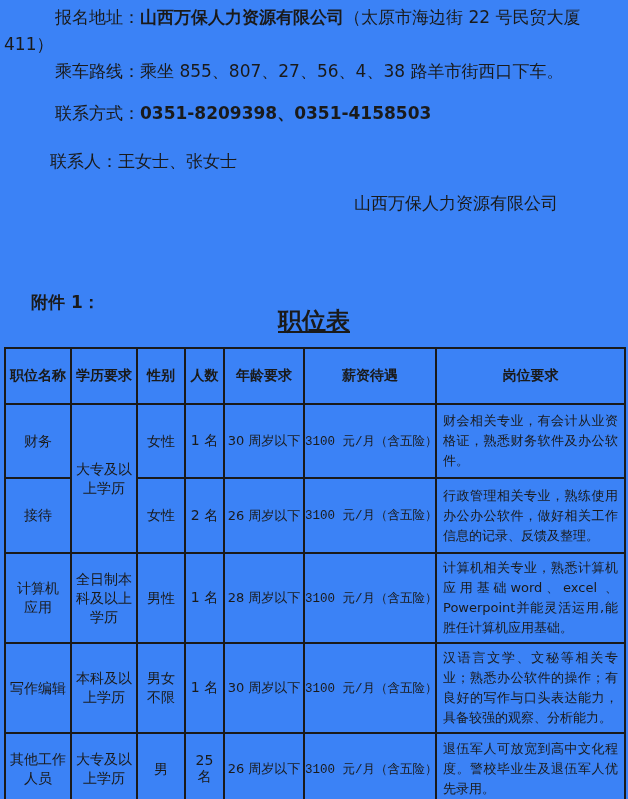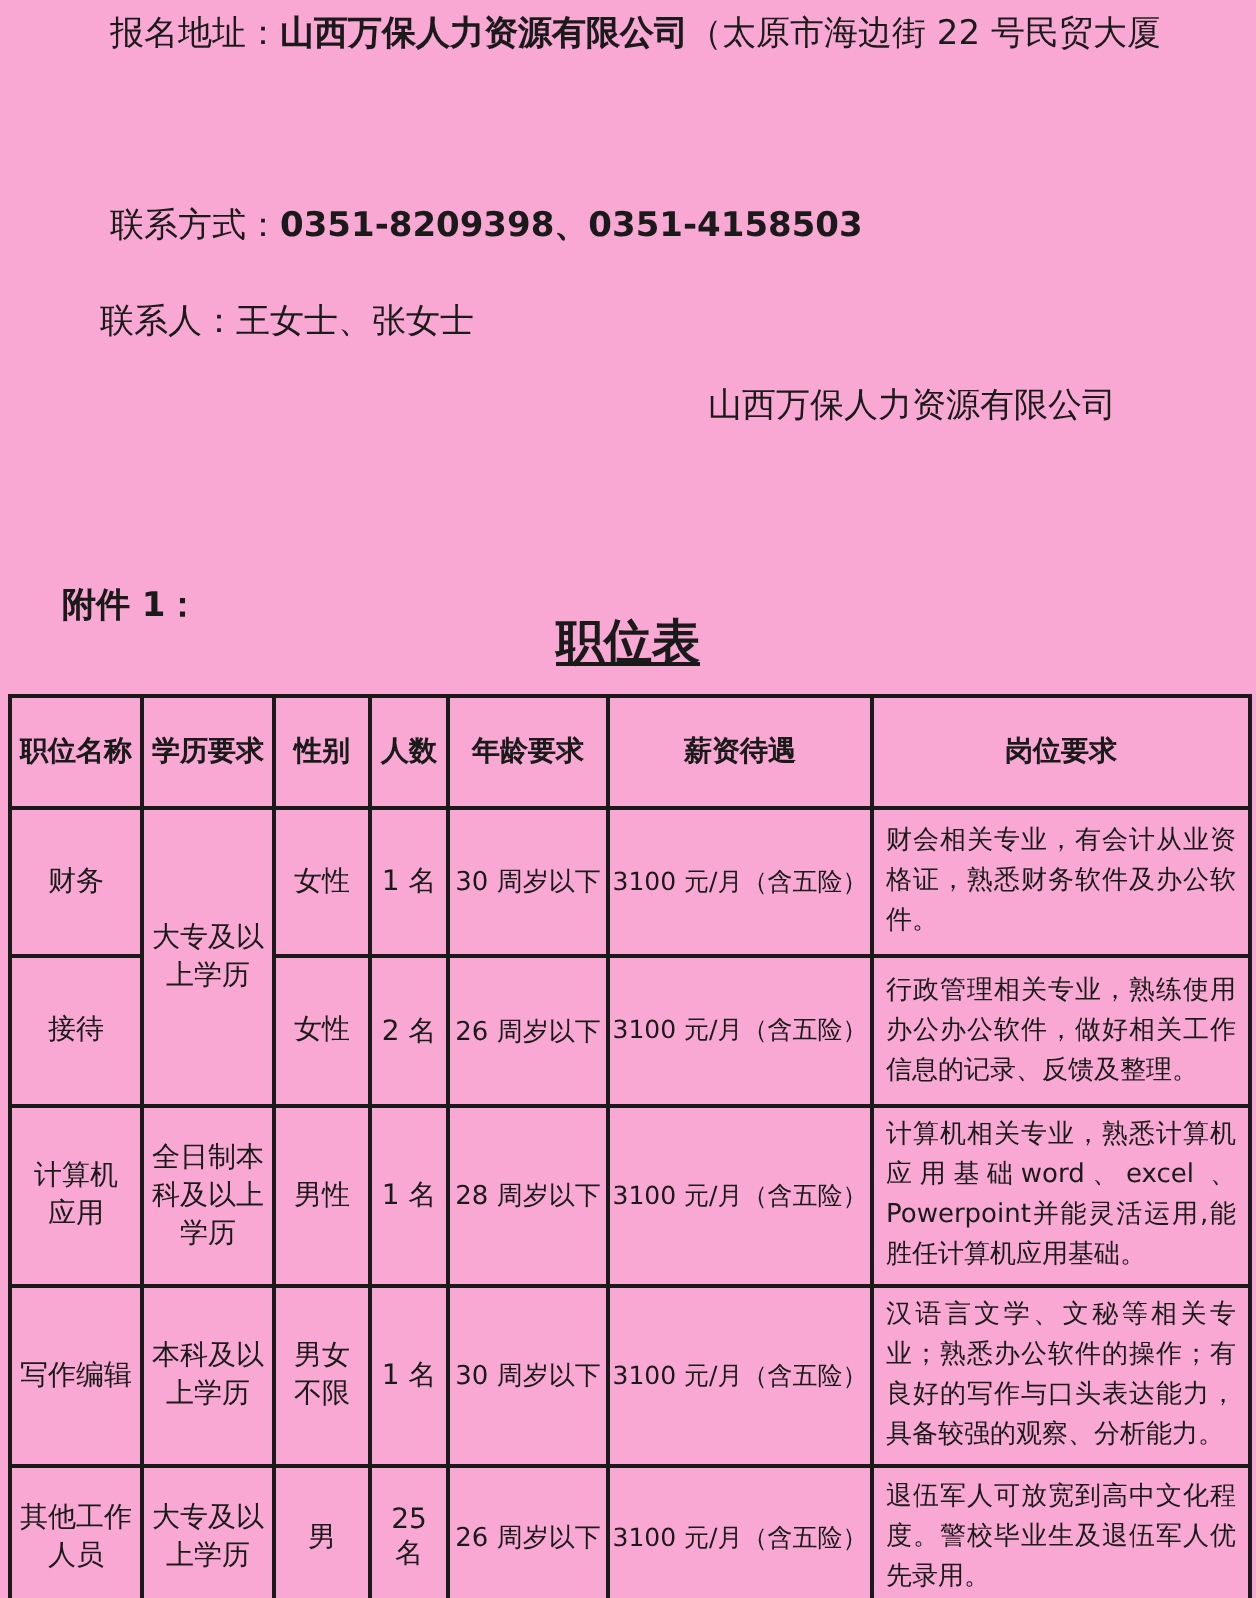--- a/index.html
+++ b/index.html
@@ -1,18 +1,18 @@
 <!DOCTYPE html>
 <html><head>
 <meta charset="utf-8">
 <style>
   html,body { margin:0; padding:0; background:#e8e8e8; }
   .page {
     position:relative; width:628px; height:799px; margin:0 auto;
-    background:#f9a8d4; color:#1a1a1a;
+    background:#3b82f6; color:#1a1a1a;
     font-family:"DejaVu Sans", sans-serif;
     overflow:hidden;
   }
   .line { position:absolute; left:4px; right:4px; margin:0; font-size:17px; line-height:27px; }
   .indent1 { text-indent:51px; }
   .indent2 { text-indent:46px;margin-top:36px; }
   .bold { font-weight:bold; }
   .sig { position:absolute; margin:0; font-size:17px; line-height:22px; text-align:right; }
   .sig-company { top:192px; right:70px; }
   .sig-date { top:221px; right:55px; }
@@ -21,38 +21,40 @@
   table.jobs {
     position:absolute; top:347px; left:4px;
     width:620px; border-collapse:collapse; table-layout:fixed;
   }
   .jobs th, .jobs td {
     border:2px solid #1a1a1a; padding:1px; text-align:center; vertical-align:middle;
     font-size:14px; overflow:hidden;
   }
   .jobs th { font-weight:bold; padding:18px 0; }
   td.pre { white-space:pre-line; line-height:19px; }
-  td.salary { font-size:12.5px; white-space:nowrap; padding:1px 0; }
+  td.salary { font-size:12.5px; white-space:nowrap; padding:1px 0;font-family:Liberation Mono, monospace; }
   td.age { font-size:13px; white-space:nowrap; }
   td.req { text-align:justify; font-size:13px; line-height:20px; padding:4px 6px; }
   tr.rh  { height:36px; }
   tr.r1  { height:74px; }
   tr.r2  { height:75px; }
   tr.r3  { height:87px; }
   tr.r4  { height:86px; }
   tr.r5  { height:72px; }
 </style>
 </head>
 <body>
 
 <div class="page">
 
   <p class="line indent1" style="top:4px;"><span>报名地址：</span><span class="bold">山西万保人力资源有限公司</span><span>（太原市海边街 22 号民贸大厦</span></p>
 
+  <p class="line" style="top:31px;">411）</p>
 
+  <p class="line indent1" style="top:58px;">乘车路线：乘坐 855、807、27、56、4、38 路羊市街西口下车。</p>
 
   <p class="line indent1" style="top:100px;"><span>联系方式：</span><span class="bold">0351-8209398、0351-4158503</span></p>
 
   <p class="line indent2" style="top:112px;">联系人：王女士、张女士</p>
 
   <p class="sig sig-company">山西万保人力资源有限公司</p>
 
   <p class="attach">附件 1：</p>
 
   <p class="doc-title">职位表</p>

